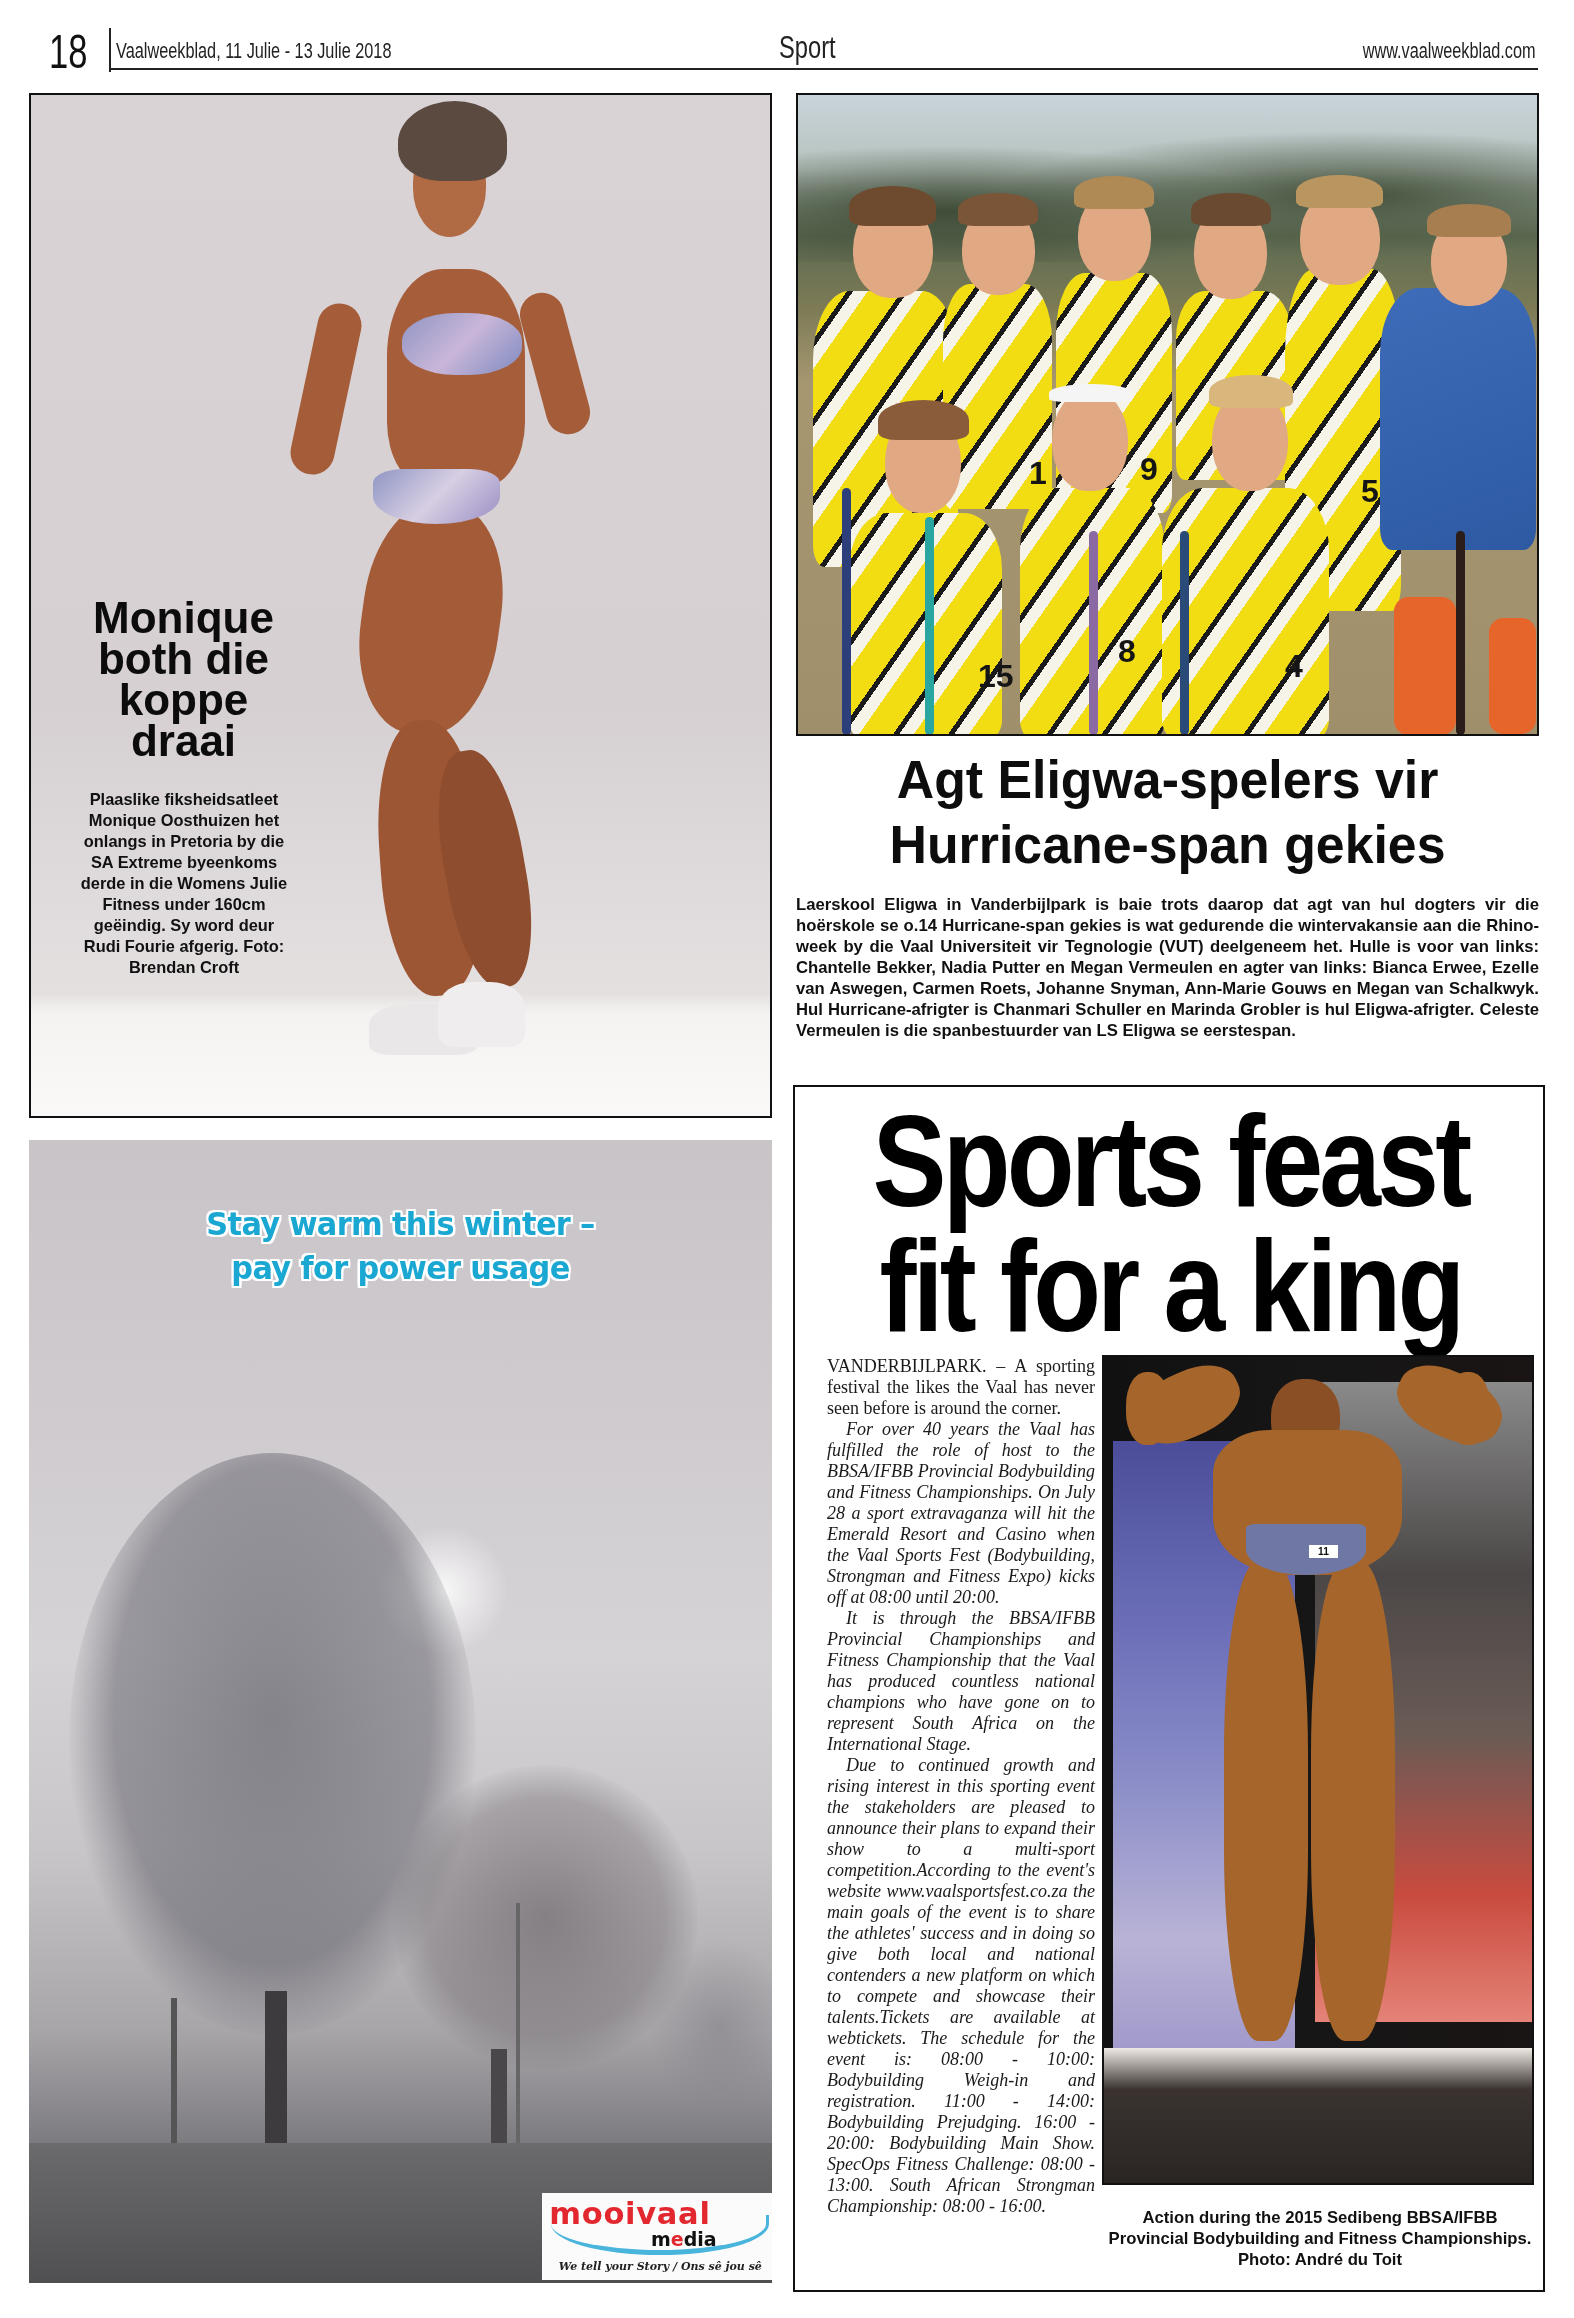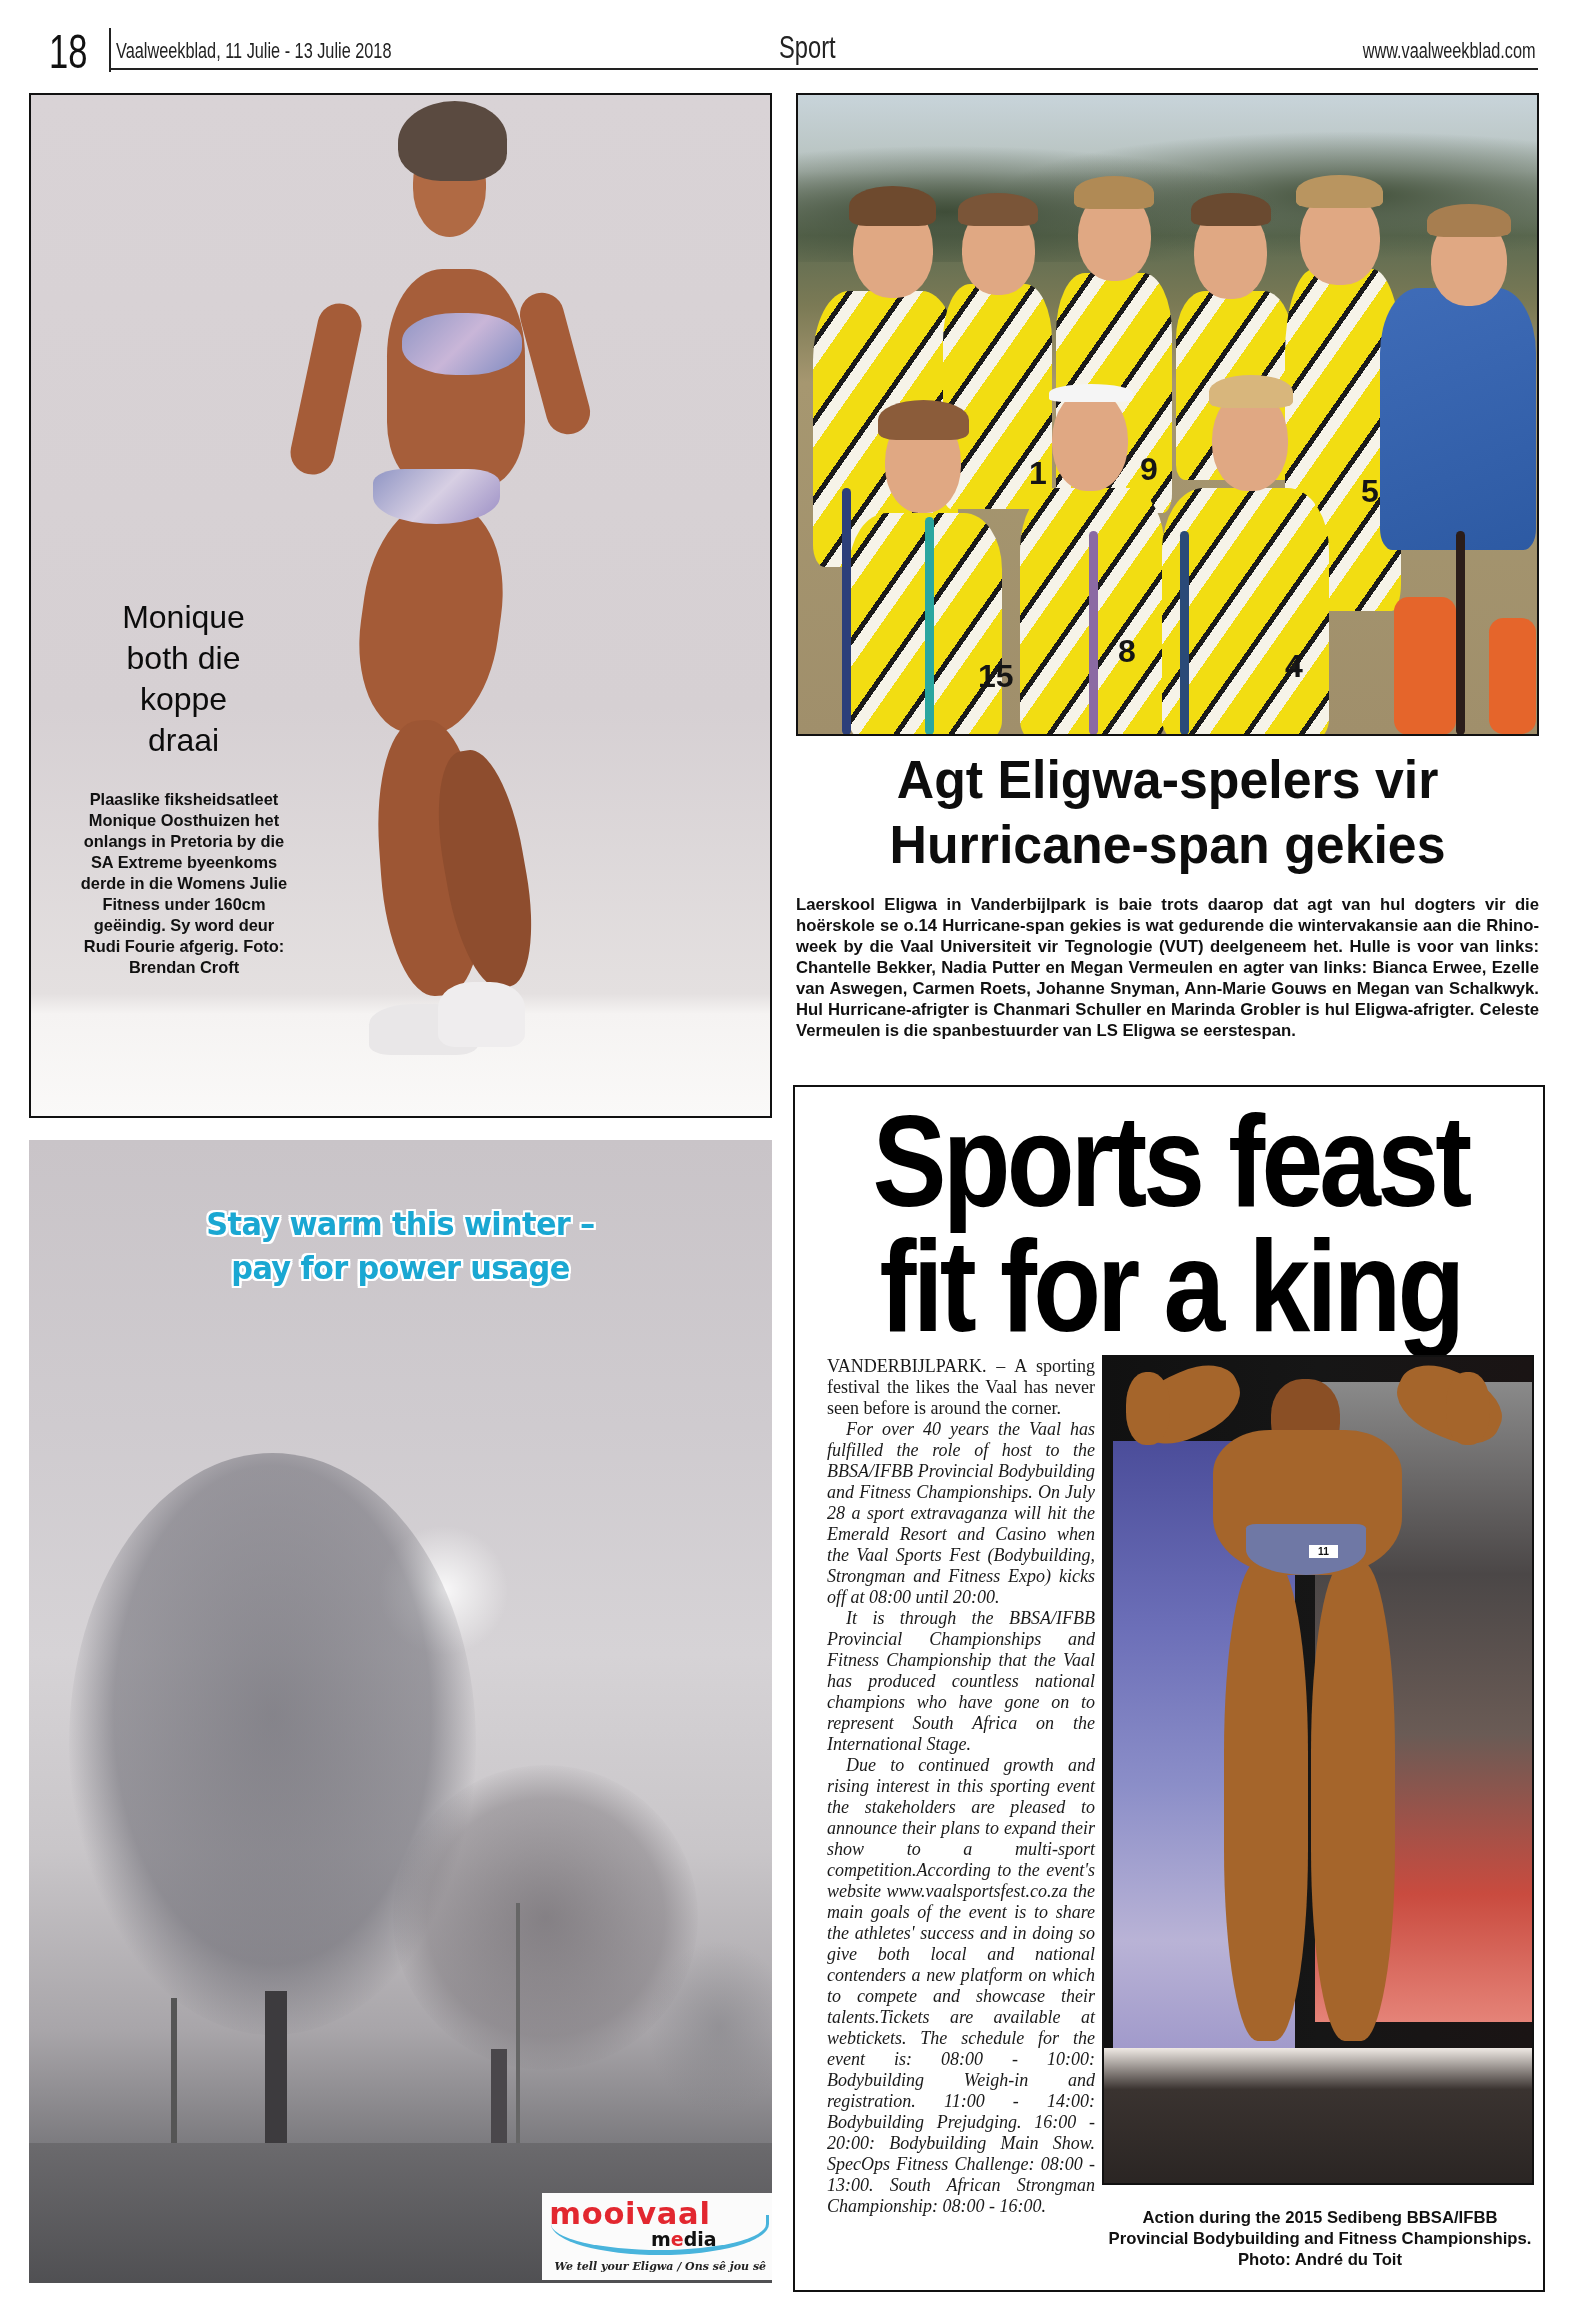--- a/index.html
+++ b/index.html
@@ -27,21 +27,21 @@
   .f-bikini-top { left: 371px; top: 218px; width: 120px; height: 62px; border-radius: 45%; background: linear-gradient(135deg,#8f95c4,#c9b6d8,#7d8ac0); }
   .f-bikini-bot { left: 342px; top: 374px; width: 127px; height: 55px; border-radius: 30% 30% 60% 60%; background: linear-gradient(135deg,#8f95c4,#d7cfe3,#9a8dc4); }
   .f-arm-l { left: 273px; top: 207px; width: 44px; height: 174px; border-radius: 22px; background: #a55c38; transform: rotate(12deg); }
   .f-arm-r { left: 502px; top: 196px; width: 44px; height: 145px; border-radius: 22px; background: #a55c38; transform: rotate(-15deg); }
   .f-leg-1 { left: 331px; top: 407px; width: 138px; height: 233px; border-radius: 45%; background: #a45b37; transform: rotate(8deg); }
   .f-leg-2 { left: 349px; top: 625px; width: 102px; height: 276px; border-radius: 45%; background: #9d5634; transform: rotate(-4deg); }
   .f-leg-3 { left: 414px; top: 654px; width: 80px; height: 240px; border-radius: 45%; background: #8e4d2e; transform: rotate(-10deg); }
   .f-shoe-1 { left: 338px; top: 909px; width: 109px; height: 51px; border-radius: 40% 40% 20% 20%; background: #e9e7e8; }
   .f-shoe-2 { left: 407px; top: 887px; width: 87px; height: 65px; border-radius: 40% 40% 20% 20%; background: #efedee; }
 
-  .fit-title { position: absolute; left: 36px; top: 502px; width: 233px; text-align: center; font-weight: normal; font-size: 32px; line-height: 41px; color: #0c0c0c; }
+  .fit-title { position: absolute; left: 36px; top: 502px; width: 233px; text-align: center; font-weight: bold; font-size: 44px; line-height: 41px; color: #0c0c0c; }
   .fit-caption { position: absolute; left: 44px; top: 694px; width: 218px; text-align: center; font-weight: bold; font-size: 16.4px; line-height: 21px; color: #111; }
 
   
   #ad-photo { left: 29px; top: 1140px; width: 743px; height: 1143px; border: none;
     background: linear-gradient(180deg, #c9c4c8 0%, #cfcbcf 25%, #d6d3d6 45%, #c9c6c9 62%, #a8a5a9 78%, #7b7a7e 88%, #5e5e62 100%); }
   .ad-sun { position: absolute; left: 349px; top: 385px; width: 131px; height: 131px; border-radius: 50%; background: radial-gradient(circle, rgba(255,255,255,0.85) 0%, rgba(255,255,255,0.3) 45%, rgba(255,255,255,0) 70%); }
   .tree { position: absolute; border-radius: 50%; }
   .tree-1 { left: 40px; top: 313px; width: 407px; height: 582px; background: radial-gradient(ellipse at 50% 45%, rgba(70,70,80,0.55) 0%, rgba(80,80,90,0.45) 55%, rgba(120,120,128,0) 72%); }
   .tree-2 { left: 364px; top: 625px; width: 305px; height: 305px; background: radial-gradient(ellipse at 50% 50%, rgba(95,90,95,0.6) 0%, rgba(110,105,110,0.4) 55%, rgba(140,140,145,0) 72%); }
   .tree-3 { left: 618px; top: 800px; width: 145px; height: 174px; background: radial-gradient(ellipse, rgba(120,120,125,0.45) 0%, rgba(150,150,155,0) 70%); }
@@ -142,21 +142,21 @@
 
   <div class="ad-headline">
     <div>Stay warm this winter –</div>
     <div>pay for power usage</div>
   </div>
 
   <div class="logo-box">
     <div class="logo-swoosh"></div>
     <div class="logo-main">mooivaal</div>
     <div class="logo-sub"><span>m</span><span class="e">e</span><span>dia</span></div>
-    <div class="logo-tag">We tell your Eligwa / Ons sê jou sê</div>
+    <div class="logo-tag">We tell your Story / Ons sê jou sê</div>
   </div>
 </div>
 
 <div class="frame" id="hockey-photo" title="Eight girls in yellow and black Hurricanes hockey jerseys">
   <div class="treeline"></div>
 
   <div class="p-jersey" style="left:14.5px;top:196px;width:145px;height:276px;"></div>
   <div class="p-head" style="left:55px;top:105px;width:80px;height:98px;"></div>
   <div class="p-hair" style="left:51px;top:91px;width:87px;height:40px;"></div>
 

